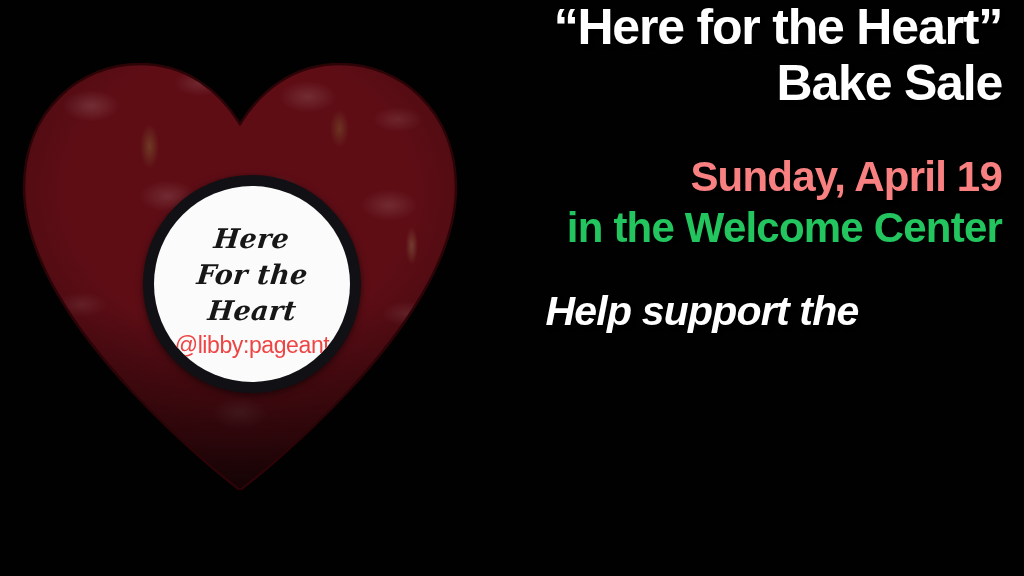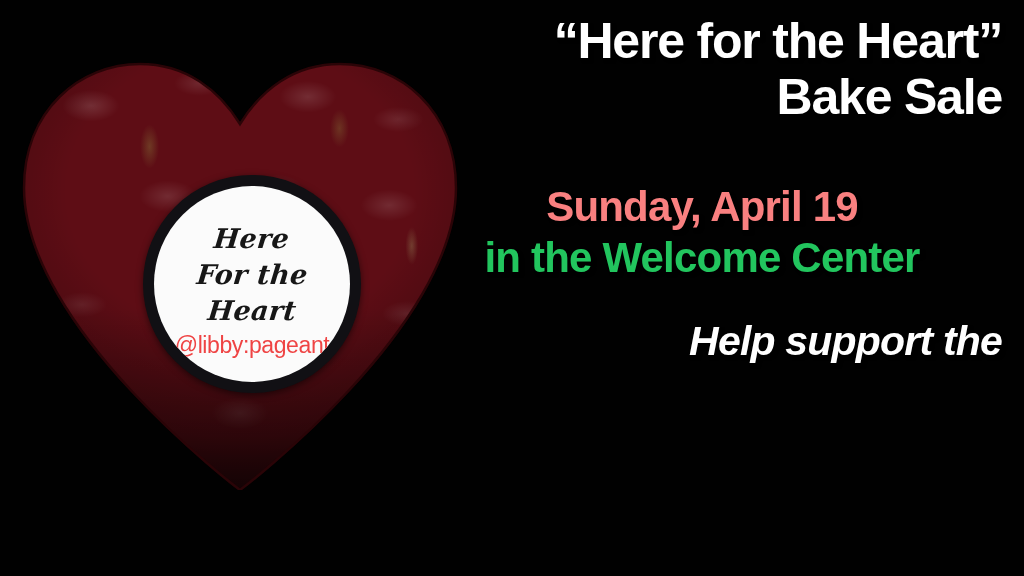--- a/index.html
+++ b/index.html
@@ -160,43 +160,44 @@
   .headline {
     color: #ffffff;
     font-family: "Liberation Sans", sans-serif;
     font-weight: 700;
     font-size: 50px;
     line-height: 1.11;
     letter-spacing: -1.2px;
     text-shadow: 3px 3px 3px rgba(0,0,0,0.9);
     white-space: nowrap;
   }
-  #headline-block { margin-top: 14px; }
+  #headline-block { }
 
   .detail {
     font-family: "Liberation Sans", sans-serif;
     font-weight: 700;
     font-size: 42px;
     line-height: 1.22;
     letter-spacing: -0.8px;
     text-shadow: 3px 3px 3px rgba(0,0,0,0.9);
     white-space: nowrap;
   }
-  #detail-block { margin-top: 56px; text-align: center; }
+  #detail-block { margin-top: 40px; }
 
   .support {
     color: #ffffff;
     font-family: "Liberation Sans", sans-serif;
     font-weight: 700;
     font-style: italic;
     font-size: 41px;
     line-height: 1.27;
     letter-spacing: -0.8px;
     text-shadow: 3px 3px 3px rgba(0,0,0,0.9);
     white-space: nowrap;
+    text-align: center;
   }
   #support-block { margin-top: 32px; }
 </style>
 </head>
 <body style="background: rgb(1, 1, 1);">
 
 <div id="flyer" style="background: rgb(1, 1, 1);">
 
   <div id="heart-graphic">
     <div class="heart-clip">

